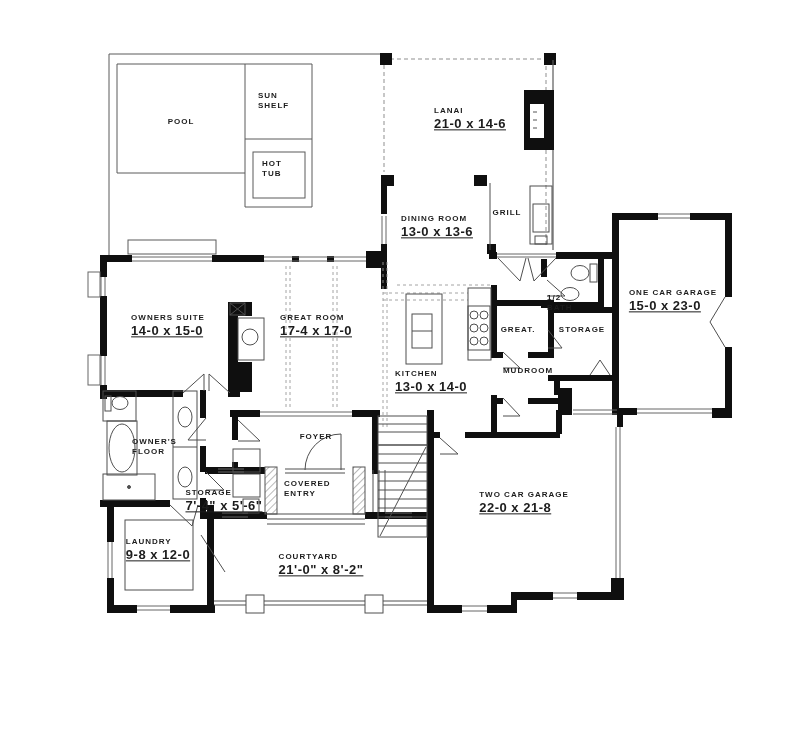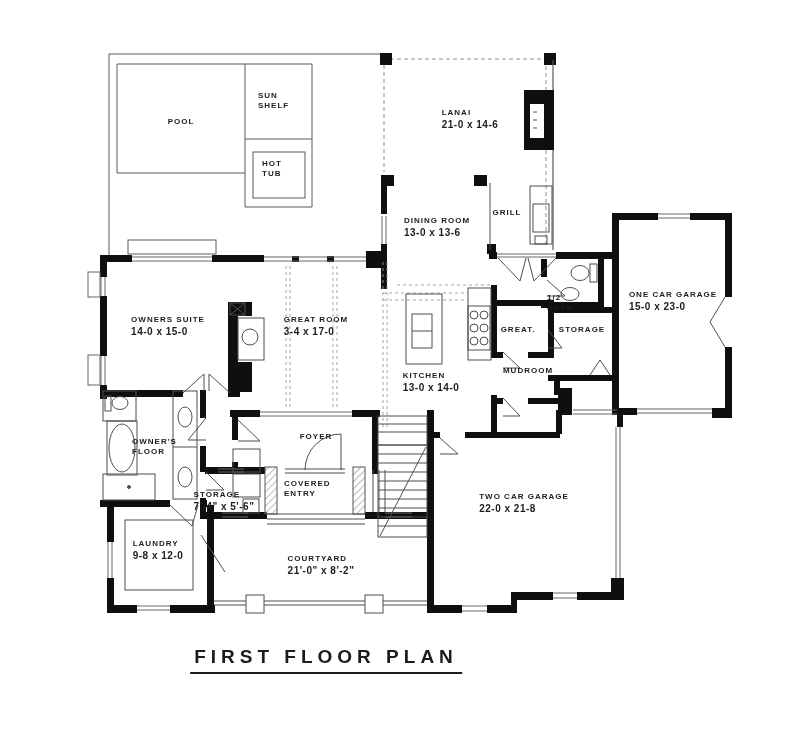--- a/index.html
+++ b/index.html
@@ -1,21 +1,21 @@
 <!DOCTYPE html>
 <html><head>
 <meta charset="utf-8">
 <style>
   html,body{margin:0;padding:0;background:#ffffff;}
   .canvas{position:relative;width:800px;height:739px;background:#fff;overflow:hidden;
           font-family:"Liberation Sans",sans-serif;}
   .plan-svg{position:absolute;left:0;top:0;}
   .lbl{position:absolute;transform:translate(-50%,-50%);text-align:left;color:#1c1c1c;
        font-size:8px;font-weight:600;letter-spacing:1px;line-height:1.3;white-space:nowrap;}
-  .lbl .dims{display:block;font-size:10px;font-weight:600;letter-spacing:.5px;}
+  .lbl .dims{display:block;font-size:13px;font-weight:600;letter-spacing:.5px;text-decoration:underline;}
   .lbl.wrap{white-space:normal;}
   .plan-title{position:absolute;left:326px;top:646px;transform:translateX(-50%);
       font-size:19px;font-weight:600;letter-spacing:5px;color:#1c1c1c;
       border-bottom:2px solid #1c1c1c;padding:0 4px 4px;}
 </style>
 </head>
 <body>
 
 <div class="canvas">
 
@@ -289,21 +289,21 @@
   <span>HOT TUB</span></div>
 <div class="lbl" style="left:470px;top:120px">
   <span>LANAI</span><span class="dims">21-0 x 14-6</span></div>
 <div class="lbl" style="left:437px;top:228px">
   <span>DINING ROOM</span><span class="dims">13-0 x 13-6</span></div>
 <div class="lbl" style="left:507px;top:213px">
   <span>GRILL</span></div>
 <div class="lbl" style="left:168px;top:327px">
   <span>OWNERS SUITE</span><span class="dims">14-0 x 15-0</span></div>
 <div class="lbl" style="left:316px;top:327px">
-  <span>GREAT ROOM</span><span class="dims">3-4 x 17-0</span></div>
+  <span>GREAT ROOM</span><span class="dims">17-4 x 17-0</span></div>
 <div class="lbl" style="left:431px;top:383px">
   <span>KITCHEN</span><span class="dims">13-0 x 14-0</span></div>
 <div class="lbl" style="left:518px;top:330px">
   <span>GREAT.</span></div>
 <div class="lbl wrap" style="left:562px;top:303px;width:30px">
   <span>1/2 BATH</span></div>
 <div class="lbl" style="left:582px;top:330px">
   <span>STORAGE</span></div>
 <div class="lbl" style="left:528px;top:371px">
   <span>MUDROOM</span></div>
@@ -317,15 +317,14 @@
   <span>COVERED ENTRY</span></div>
 <div class="lbl" style="left:224px;top:502px">
   <span>STORAGE</span><span class="dims">7'-4" x 5'-6"</span></div>
 <div class="lbl" style="left:524px;top:504px">
   <span>TWO CAR GARAGE</span><span class="dims">22-0 x 21-8</span></div>
 <div class="lbl" style="left:158px;top:551px">
   <span>LAUNDRY</span><span class="dims">9-8 x 12-0</span></div>
 <div class="lbl" style="left:321px;top:566px">
   <span>COURTYARD</span><span class="dims">21'-0" x 8'-2"</span></div>
 
-<div class="plan-title">FIRST FLOOR PLAN</div>
 
 </div>
 
 </body></html>

